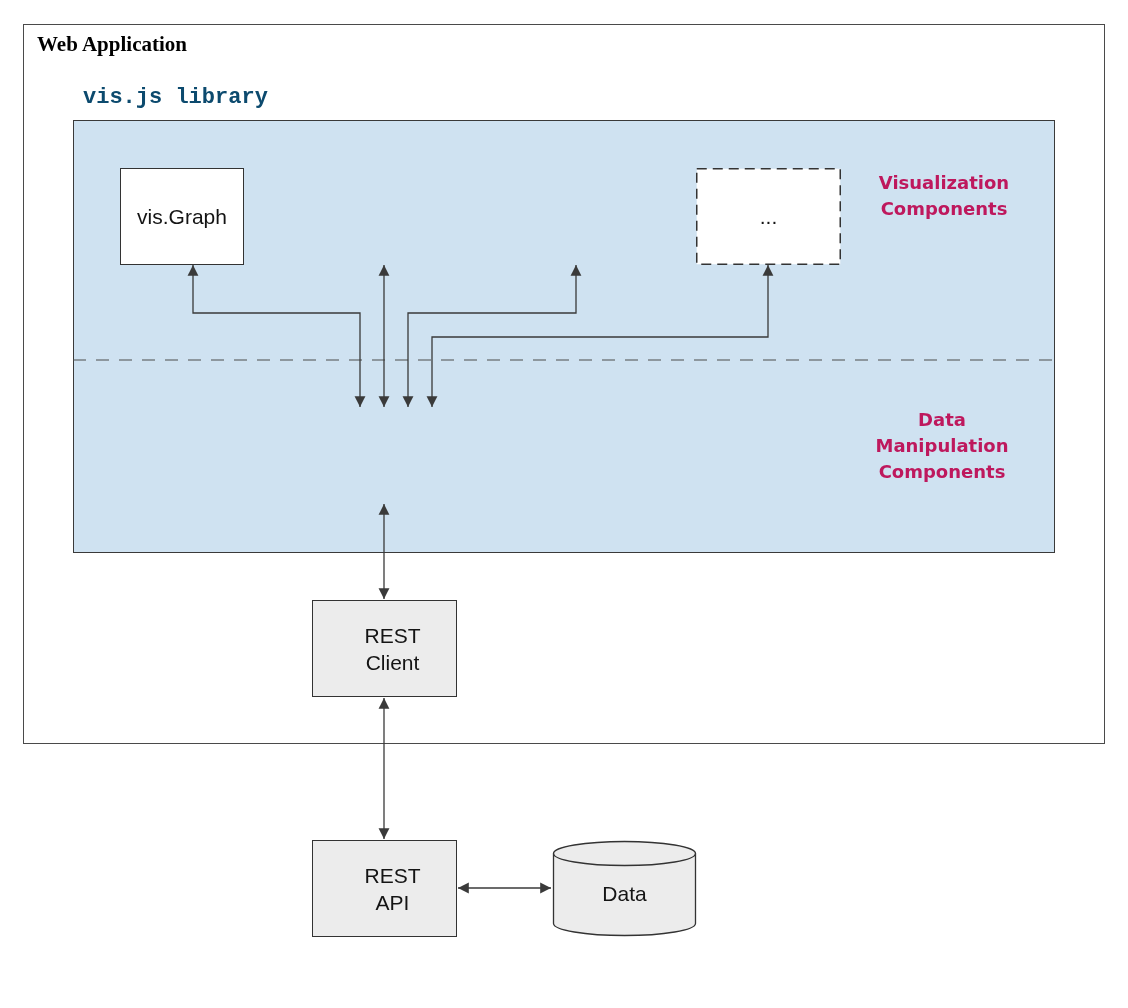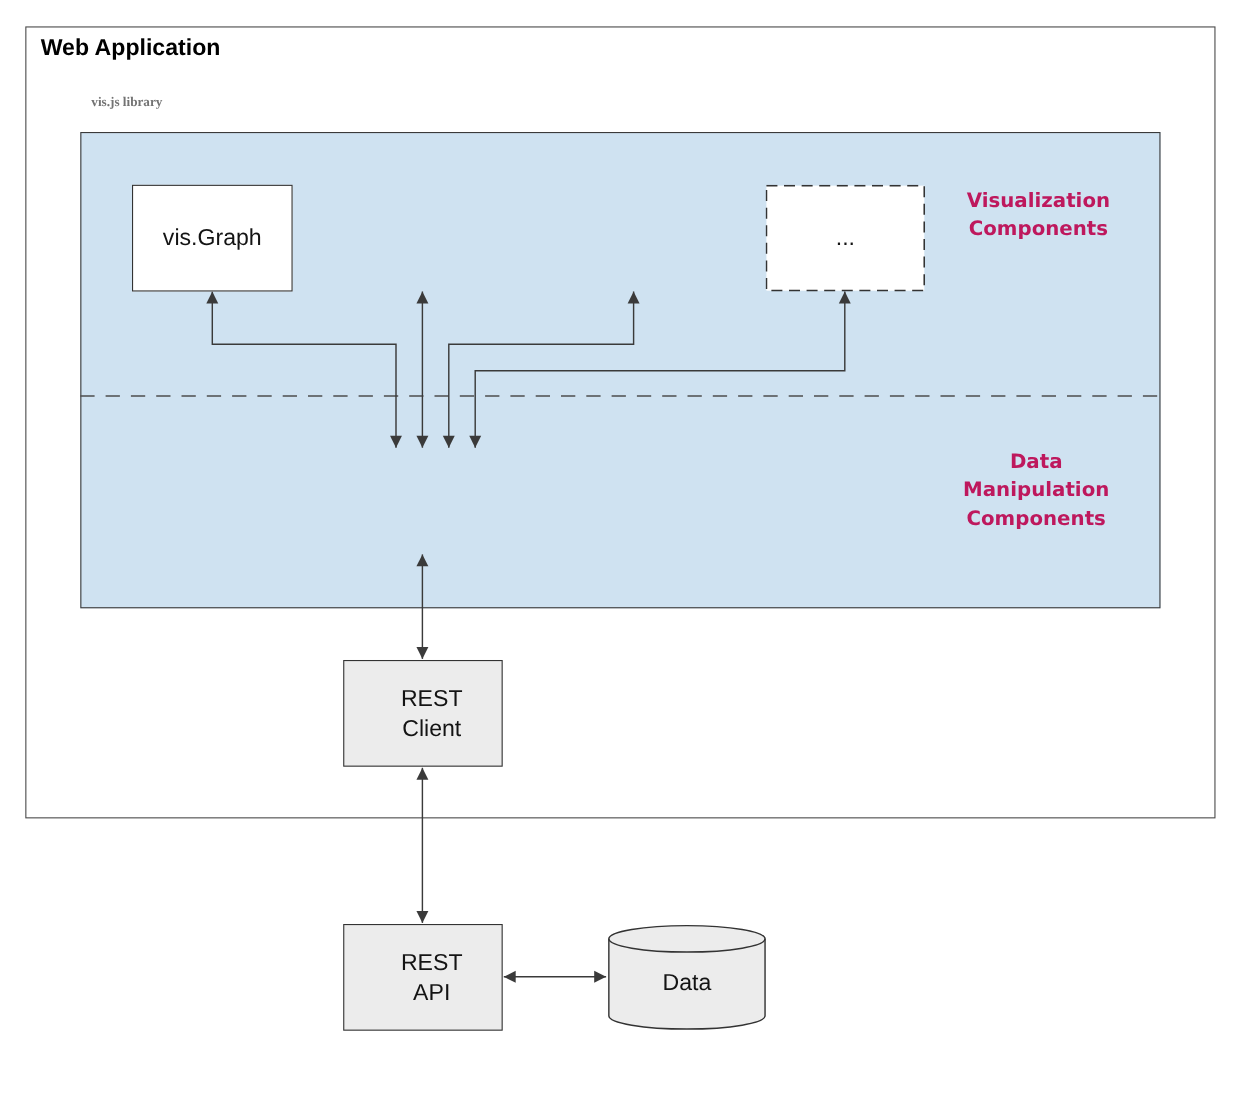--- a/index.html
+++ b/index.html
@@ -4,30 +4,30 @@
 <style>
   html,body{margin:0;padding:0;background:#ffffff;}
   .stage{
     position:relative;width:1128px;height:1008px;background:#ffffff;
     font-family:"Liberation Sans",sans-serif;color:#111;overflow:hidden;
   }
   .container{
     position:absolute;background:#ffffff;border:1px solid #4a4a4a;box-sizing:border-box;
   }
   .container-title{
-    font-family:Liberation Sans, sans-serif;font-weight:bold;font-size:21px;color:#000;
+    font-family:Liberation Serif, serif;font-weight:bold;font-size:21px;color:#000;
     padding:6px 0 0 13px;line-height:26px;
   }
   .panel{
     position:absolute;background:var(--panel-blue,#cfe2f1);
     border:1px solid #3a3a3a;box-sizing:border-box;
   }
   .sub-title{
-    position:absolute;font-family:Liberation Serif, serif;font-weight:bold;
-    font-size:12px;color:#737373;z-index:10;
+    position:absolute;font-family:Liberation Mono, monospace;font-weight:bold;
+    font-size:22px;color:#0c4a6e;z-index:10;
   }
   .node{
     position:absolute;display:flex;align-items:center;justify-content:center;
     background:#ffffff;border:1.3px solid #333;box-sizing:border-box;
     font-size:21px;line-height:27px;text-align:center;white-space:pre-line;
     color:#141414;z-index:10;
   }
   .node.gray{background:var(--box-gray,#ececec);padding-left:16px;}
   .node.dashed{border:none;background:transparent;}
   .node.dashed .dash-border{position:absolute;left:0;top:0;}
@@ -69,21 +69,21 @@
     <path d="M73,360 H1055" stroke="#4d4d4d" stroke-width="1.2" fill="none" stroke-dasharray="13 10"></path>
     <path d="M193,265 V313 H360 V407" stroke="#3a3a3a" stroke-width="1.3" fill="none" marker-start="url(#arrowStart)" marker-end="url(#arrowEnd)"></path>
     <path d="M384,265 V407" stroke="#3a3a3a" stroke-width="1.3" fill="none" marker-start="url(#arrowStart)" marker-end="url(#arrowEnd)"></path>
     <path d="M576,265 V313 H408 V407" stroke="#3a3a3a" stroke-width="1.3" fill="none" marker-start="url(#arrowStart)" marker-end="url(#arrowEnd)"></path>
     <path d="M768,265 V337 H432 V407" stroke="#3a3a3a" stroke-width="1.3" fill="none" marker-start="url(#arrowStart)" marker-end="url(#arrowEnd)"></path>
     <path d="M384,504 V599" stroke="#3a3a3a" stroke-width="1.3" fill="none" marker-start="url(#arrowStart)" marker-end="url(#arrowEnd)"></path>
     <path d="M384,698 V839" stroke="#3a3a3a" stroke-width="1.3" fill="none" marker-start="url(#arrowStart)" marker-end="url(#arrowEnd)"></path>
     <path d="M458,888 H551" stroke="#3a3a3a" stroke-width="1.3" fill="none" marker-start="url(#arrowStart)" marker-end="url(#arrowEnd)"></path>
   </svg>
 
-  <div class="node" style="left:120px;top:168px;width:146px;height:97px;">
+  <div class="node" style="left:120px;top:168px;width:124px;height:97px;">
     <span class="node-label">vis.Graph</span>
   </div>
   <div class="node dashed" style="left:696px;top:168px;width:145px;height:97px;">
     <svg class="dash-border" width="145" height="97" viewBox="0 0 145 97">
       <rect x="0.75" y="0.75" width="143.5" height="95.5" fill="#ffffff" stroke="#333333" stroke-width="1.5" stroke-dasharray="10 6"></rect>
     </svg>
     <span class="node-label">...</span>
   </div>
 
   <div class="side-label" style="left:844px;top:170px;width:200px;">Visualization

